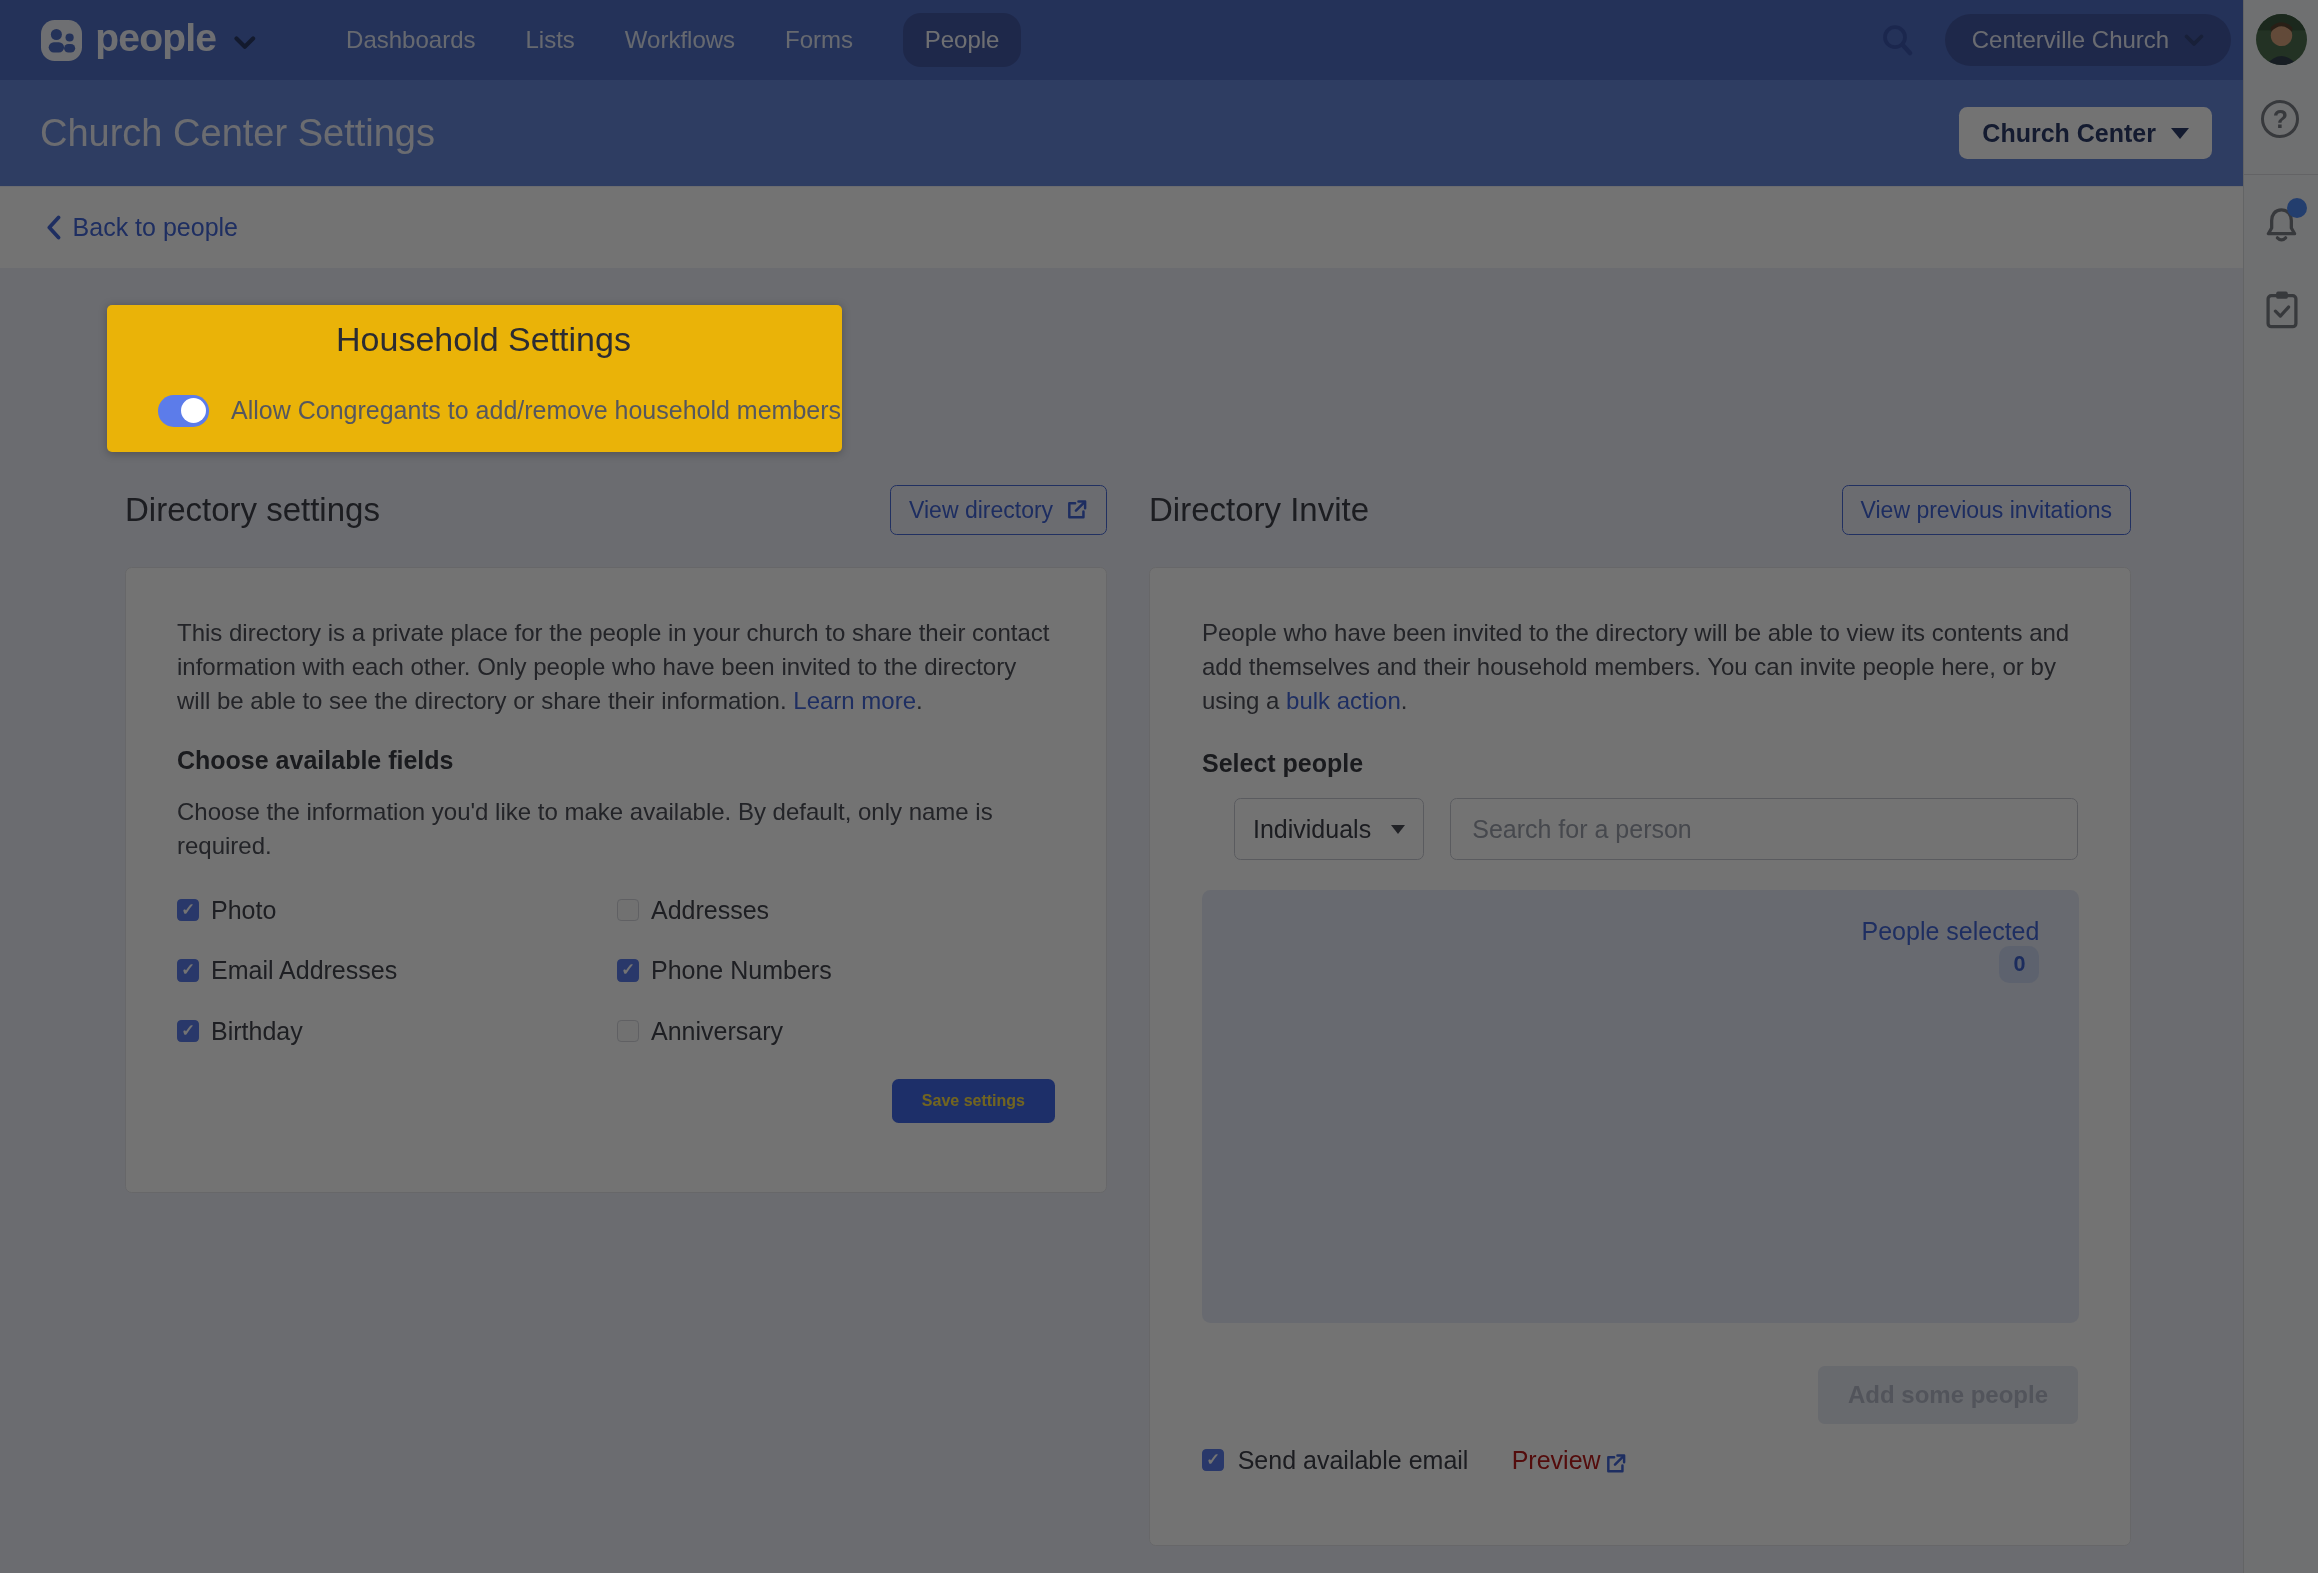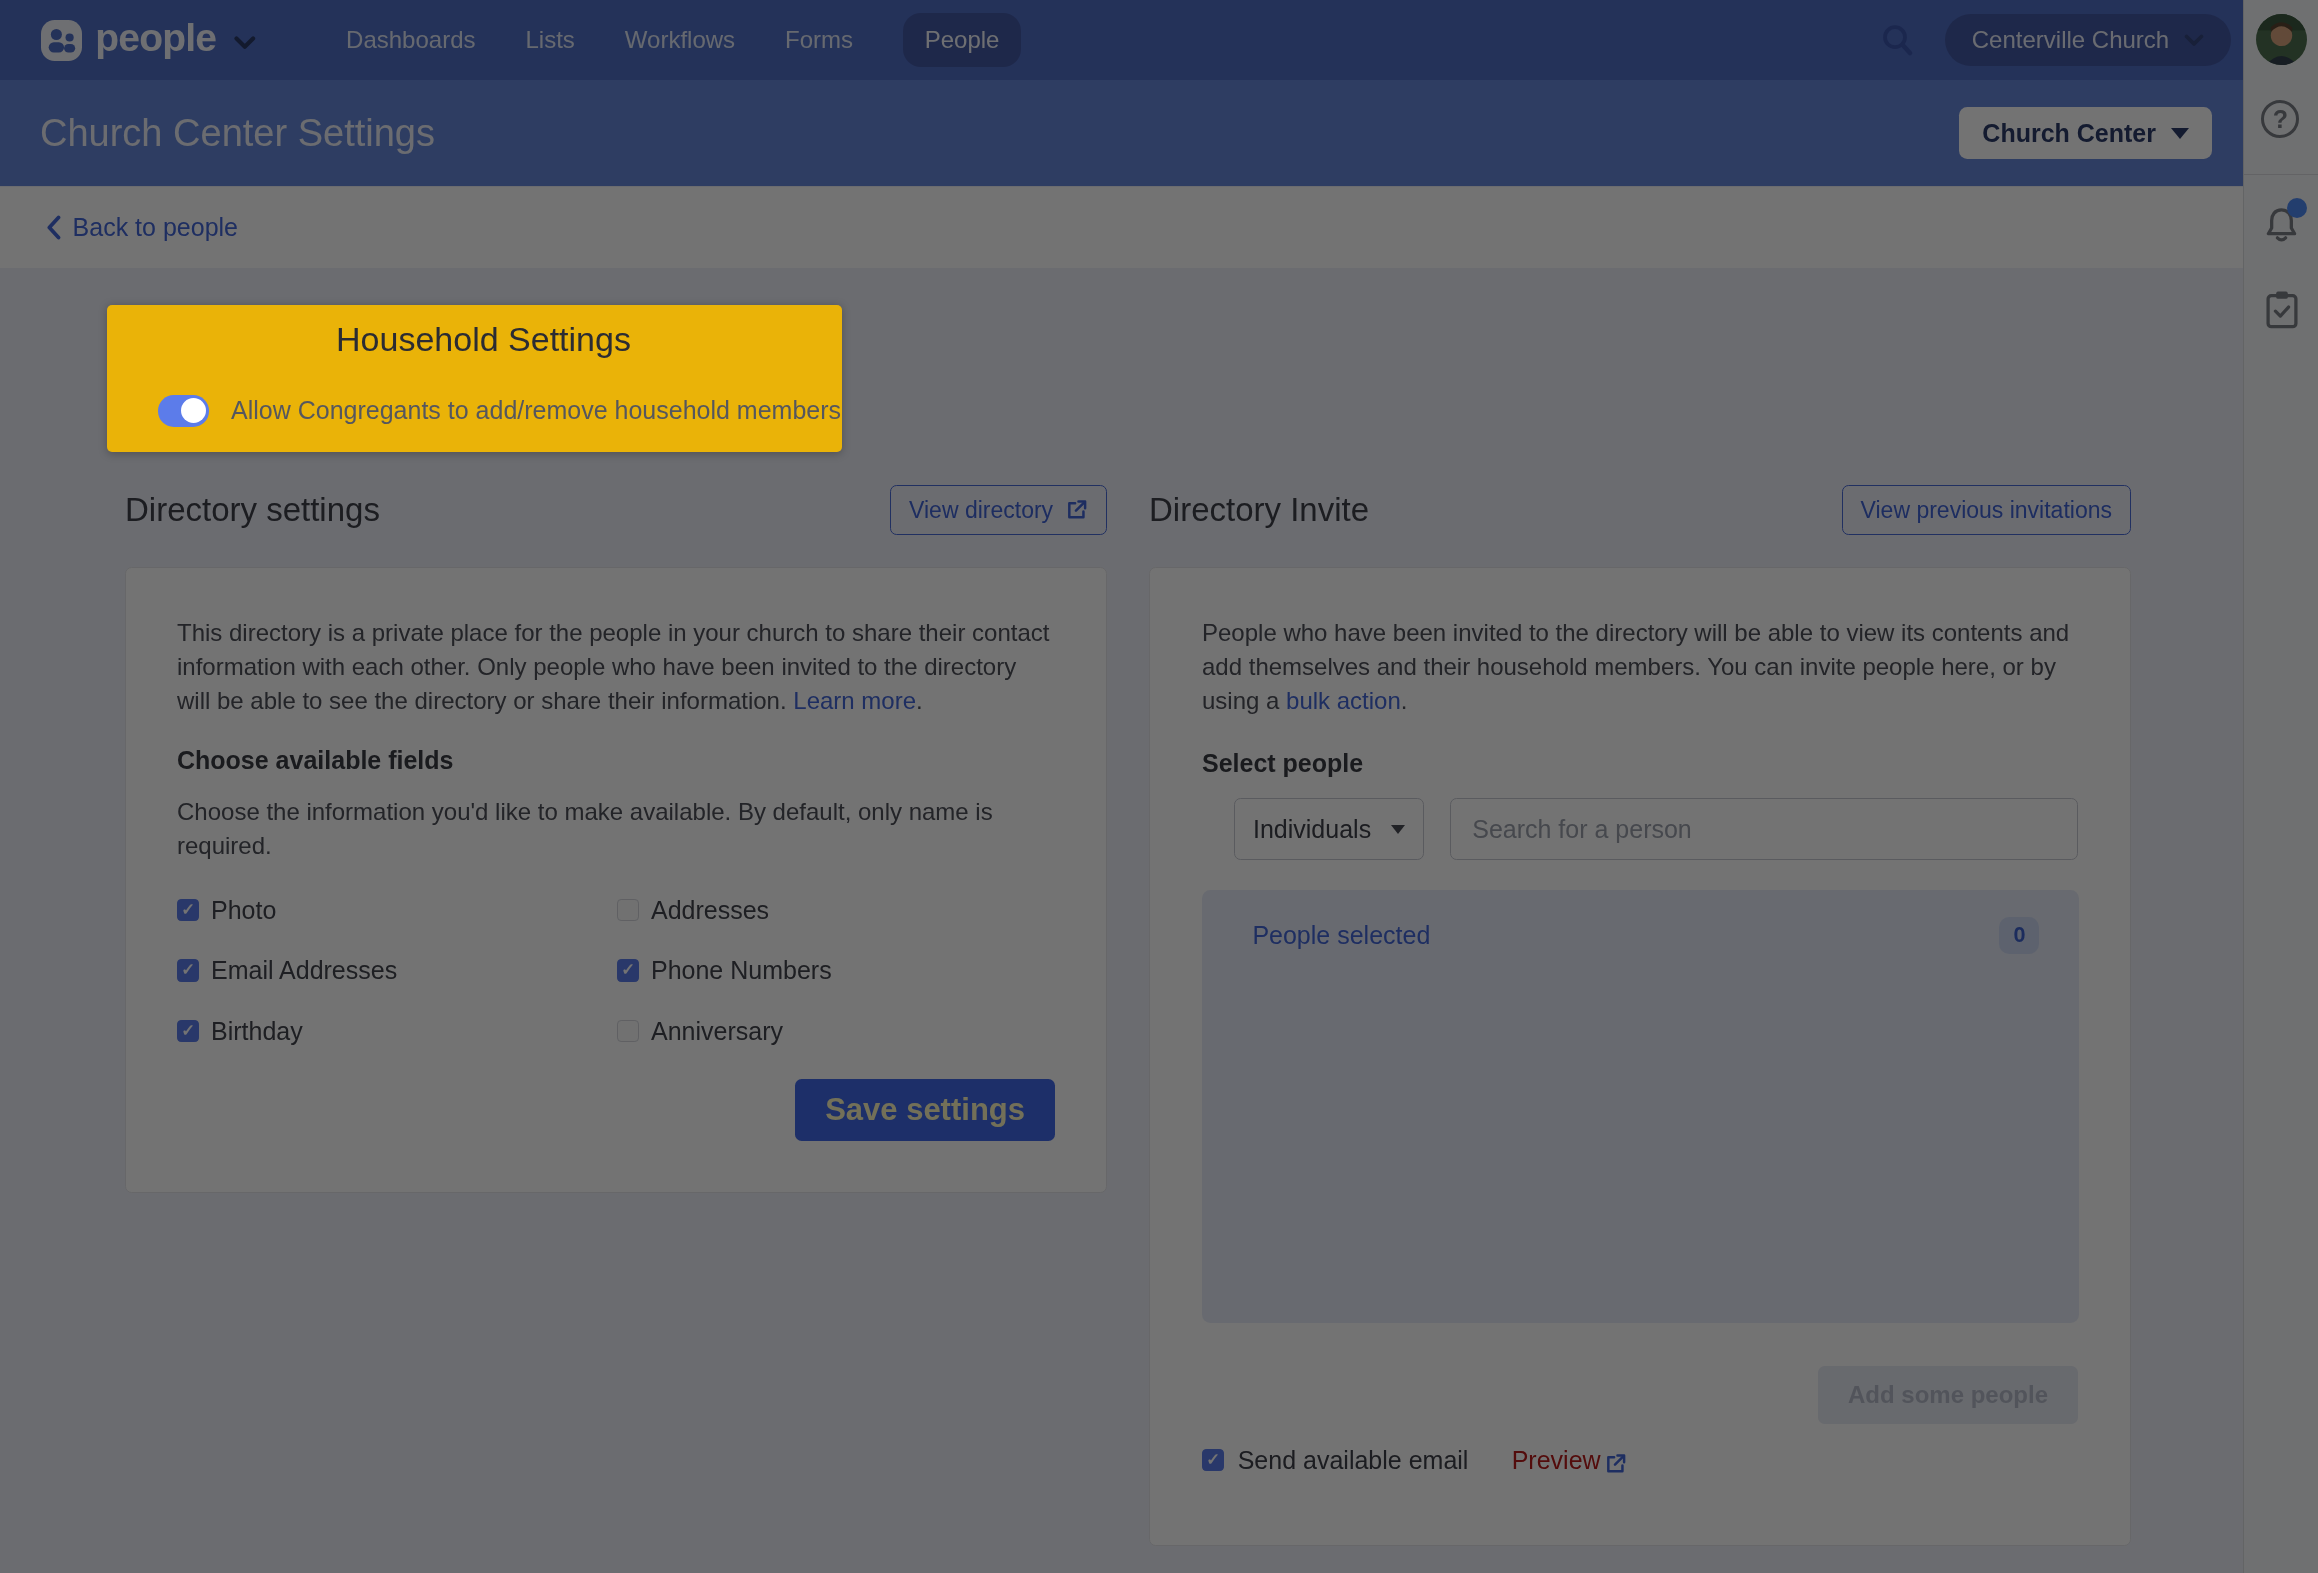--- a/index.html
+++ b/index.html
@@ -43,32 +43,32 @@
   .body-text { font-size:24px; line-height:34px; color:#4E5059; }
   .inline-link { color:#4467D8; cursor:pointer;margin-top:35px; }
   .sub-head { font-size:25px; font-weight:bold; color:#3A3C44; margin:28px 0 20px; }
 
   .fields-grid { display:grid; grid-template-columns:440px 1fr; row-gap:31.5px; margin-top:33px; }
   .field-row { display:flex; align-items:center; gap:11.6px; cursor:pointer; }
   .checkbox { width:22.4px; height:22.4px; border-radius:4.1px; background:#FAFAFB; border:1.7px solid #D4D6DC; display:flex; align-items:center; justify-content:center; flex:0 0 auto; color:#fff; font-size:16.6px; font-weight:bold; line-height:1; }
   .checkbox.checked { background:#5B7CEC; border-color:#5B7CEC; }
   .field-label { font-size:25px; color:#44464E; }
   .save-row { display:flex; justify-content:flex-end; margin-top:33px; }
-  .primary-btn { background:#4169E8; color:#fef9c3; font-size:31px; font-weight:600; border:none; border-radius:6.6px; padding:13.3px 30px; cursor:pointer; }
+  .primary-btn { background:#4169E8; color:#fde047; font-size:16px; font-weight:600; border:none; border-radius:6.6px; padding:13.3px 30px; cursor:pointer; }
 
   .select-head { font-size:25px; font-weight:bold; color:#3A3C44; margin:31.5px 0 20px; }
   .pick-row { display:flex; gap:26px;padding-left:32px; }
   .dropdown { width:196px; height:62px; background:#FFFFFF; border:1.7px solid #C8CAD2; border-radius:6.6px; display:flex; align-items:center; justify-content:space-between; padding:0 18px; cursor:pointer; }
   .dropdown span { font-size:25px; color:#3F414A; }
   .dd-caret { width:0; height:0; border-left:7.5px solid transparent; border-right:7.5px solid transparent; border-top:9px solid #4A4C55; }
   .search-input { width:653px; height:62px; border:1.7px solid #C8CAD2; border-radius:6.6px; font-size:25px; color:#3F414A; padding:0 21.6px; font-family:"Liberation Sans", sans-serif; background:#FFFFFF; }
   .search-input::placeholder { color:#9BA0AC; }
 
   .sel-panel { margin-top:30px; width:877px; background:#E7ECF8; border-radius:8.3px; padding:20px 28px; height:433px; }
-  .sel-panel-head { display:flex; align-items:center; justify-content:space-between; padding:6.6px 11.6px 0 22.4px; margin-bottom:32px; }
+  .sel-panel-head { display:flex; align-items:flex-end; justify-content:space-between; padding:6.6px 11.6px 0 22.4px; margin-bottom:32px;flex-direction:column; }
   .sel-label { color:#4467D8; font-size:25px; cursor:pointer; }
   .count-badge { background:#CFDAF4; color:#3E63CE; font-size:21.6px; font-weight:bold; border-radius:10px; padding:5.8px 14px; }
   .sel-empty-box { background:#FDFDFE; border:0.8px solid #DCDEE6; border-radius:6.6px; height:343px; padding:23px 30px; }
   .empty-text { font-size:25px; font-style:italic; color:#54565E; }
 
   .add-row { display:flex; justify-content:flex-end; margin-top:43px; }
   .disabled-btn { background:#E7EAF3; color:#B5BBCA; font-size:24px; font-weight:600; border:none; border-radius:6.6px; padding:15px 30px; cursor:default; }
   .send-row { display:flex; align-items:center; gap:13.3px; margin-top:21.6px; }
   .send-label { font-size:25px; color:#3F414A; }
   .preview-link { display:flex; align-items:flex-end; gap:4px; color:#b91c1c; font-size:25px; font-weight:500; margin-left:30px; cursor:pointer; }

